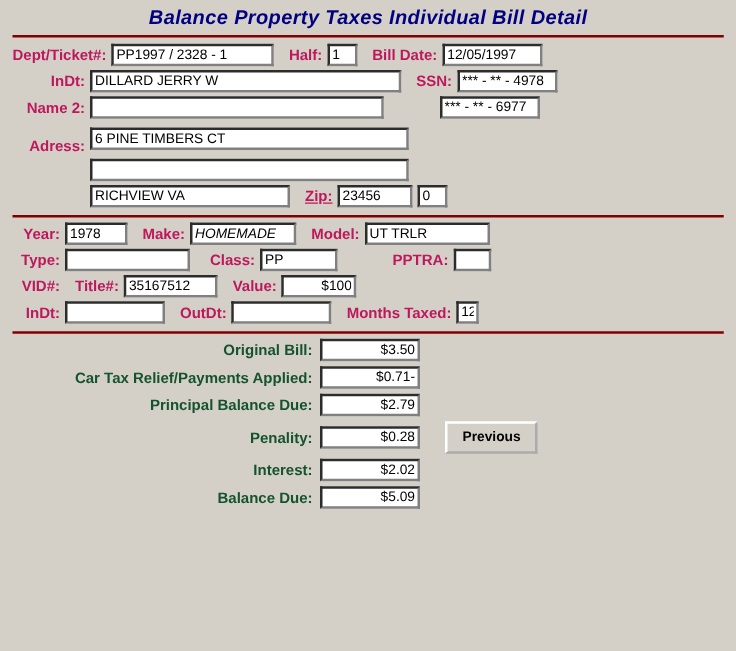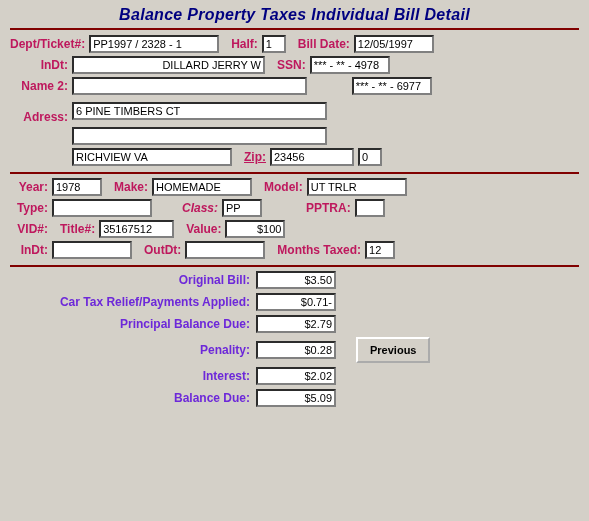--- a/index.html
+++ b/index.html
@@ -47,58 +47,58 @@
       border: 2px inset #808080;
       background: #fff;
       height: 18px;
       font-size: 11px;
       padding: 0 2px;
       color: #000;
     }
     .field-dept { width: 130px; }
     .field-half { width: 24px; }
     .field-billdate { width: 80px; }
-    .field-name { width: 193px; text-align: right; }
+    .field-name { width: 249px; }
     .field-ssn { width: 80px; }
     .field-name2 { width: 235px; }
     .field-ssn2 { width: 80px; }
     .field-address1 { width: 255px; }
     .field-address2 { width: 255px; }
     .field-city { width: 160px; }
-    .field-zip { width: 84px; }
+    .field-zip { width: 60px; }
     .field-zip2 { width: 24px; }
     .field-year { width: 50px; }
-    .field-make { width: 100px; }
+    .field-make { width: 85px; font-style: italic; }
     .field-model { width: 100px; }
     .field-type { width: 100px; }
-    .field-class { width: 40px; }
+    .field-class { width: 62px; }
     .field-pptra { width: 30px; }
     .field-vid { width: 90px; }
     .field-title { width: 75px; }
     .field-value { width: 60px; }
     .field-indt { width: 80px; }
     .field-outdt { width: 80px; }
-    .field-monthstaxed { width: 30px; }
+    .field-monthstaxed { width: 18px; }
     .section-divider {
       border: none;
       border-top: 2px solid #800000;
       margin: 6px 0 4px 0;
     }
     .billing-section {
       padding-left: 20px;
     }
     .billing-row {
       display: flex;
       align-items: center;
       margin-bottom: 4px;
       justify-content: flex-start;
     }
     .billing-label {
       font-weight: bold;
-      color: #6d28d9;
+      color: #14532d;
       text-align: right;
       width: 220px;
       margin-right: 6px;
       white-space: nowrap;
     }
     .billing-value {
       border: 2px inset #808080;
       background: #d4d0c8;
       height: 18px;
       font-size: 11px;
@@ -174,21 +174,21 @@
     <input type="text" class="field-year" value="1978" style="">
     <span class="label" style="margin-left:8px;">Make:</span>
     <input type="text" class="field-make" value="HOMEMADE" style="">
     <span class="label" style="margin-left:8px;">Model:</span>
     <input type="text" class="field-model" value="UT TRLR" style="">
   </div>
 
   <div class="form-row">
     <span class="label" style="min-width:38px;text-align:right;">Type:</span>
     <input type="text" class="field-type" value="" style="">
-    <span class="label" style="margin-left:26px;font-style:italic;">Class:</span>
+    <span class="label" style="margin-left:12px;">Class:</span>
     <input type="text" class="field-class" value="PP" style="">
     <span class="label" style="margin-left:40px;">PPTRA:</span>
     <input type="text" class="field-pptra" value="" style="">
   </div>
 
   <div class="form-row">
     <span class="label" style="min-width:38px;text-align:right;">VID#:</span>
     <span class="label" style="margin-left:8px;">Title#:</span>
     <input type="text" class="field-title" value="35167512" style="">
     <span class="label" style="margin-left:8px;">Value:</span>

